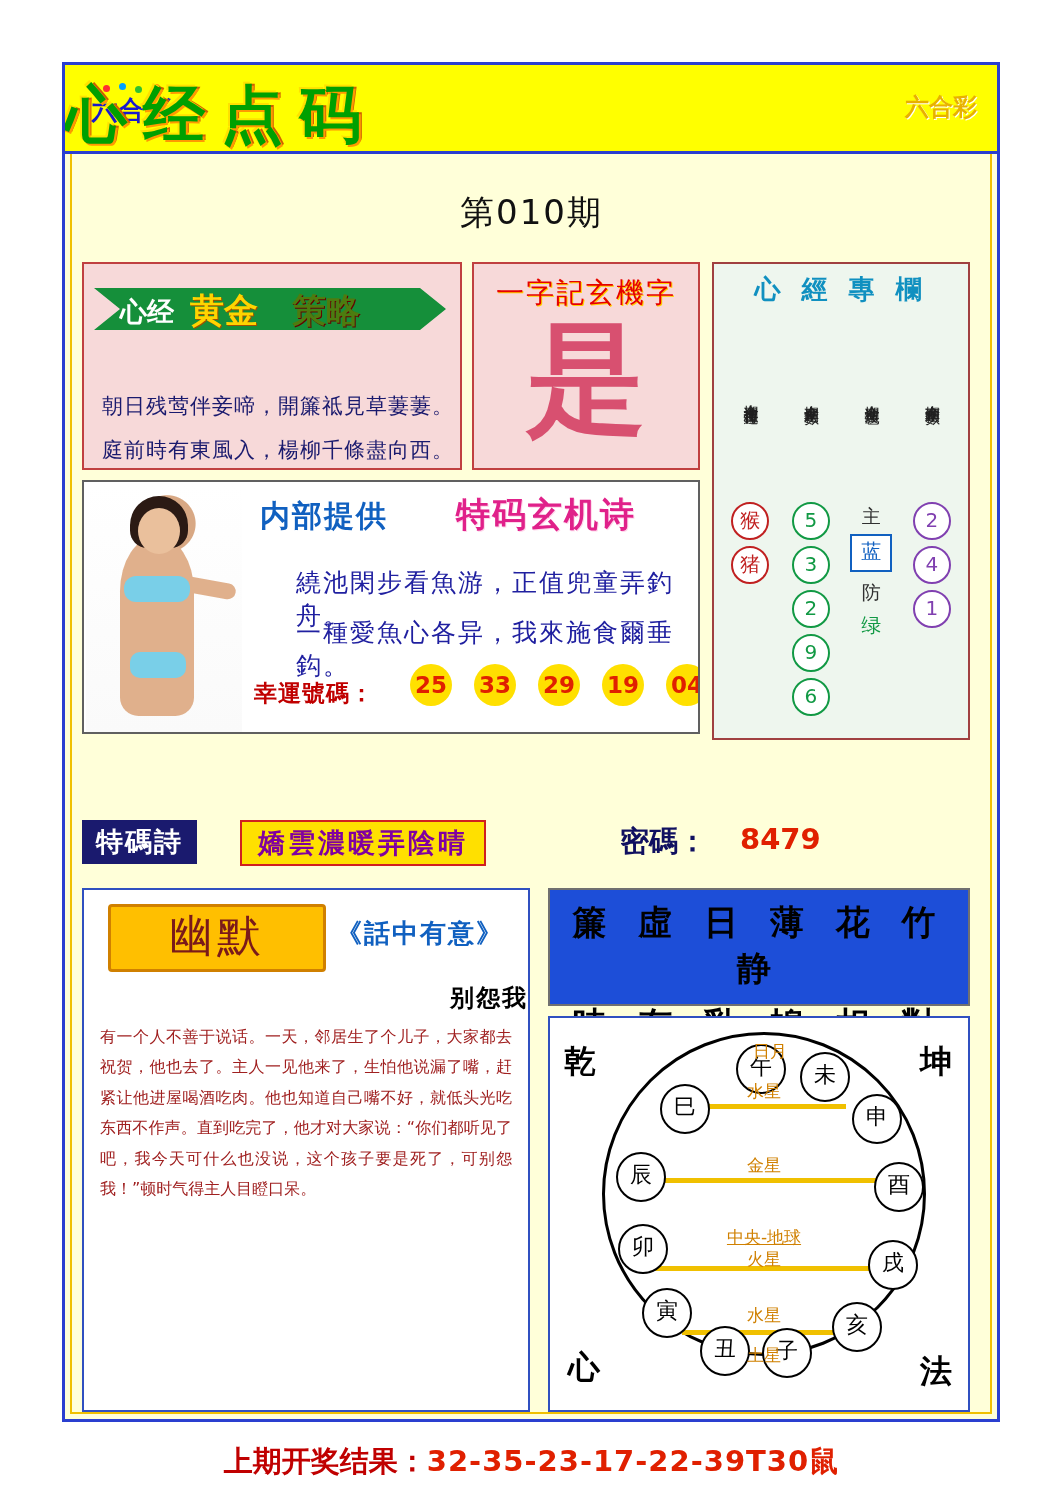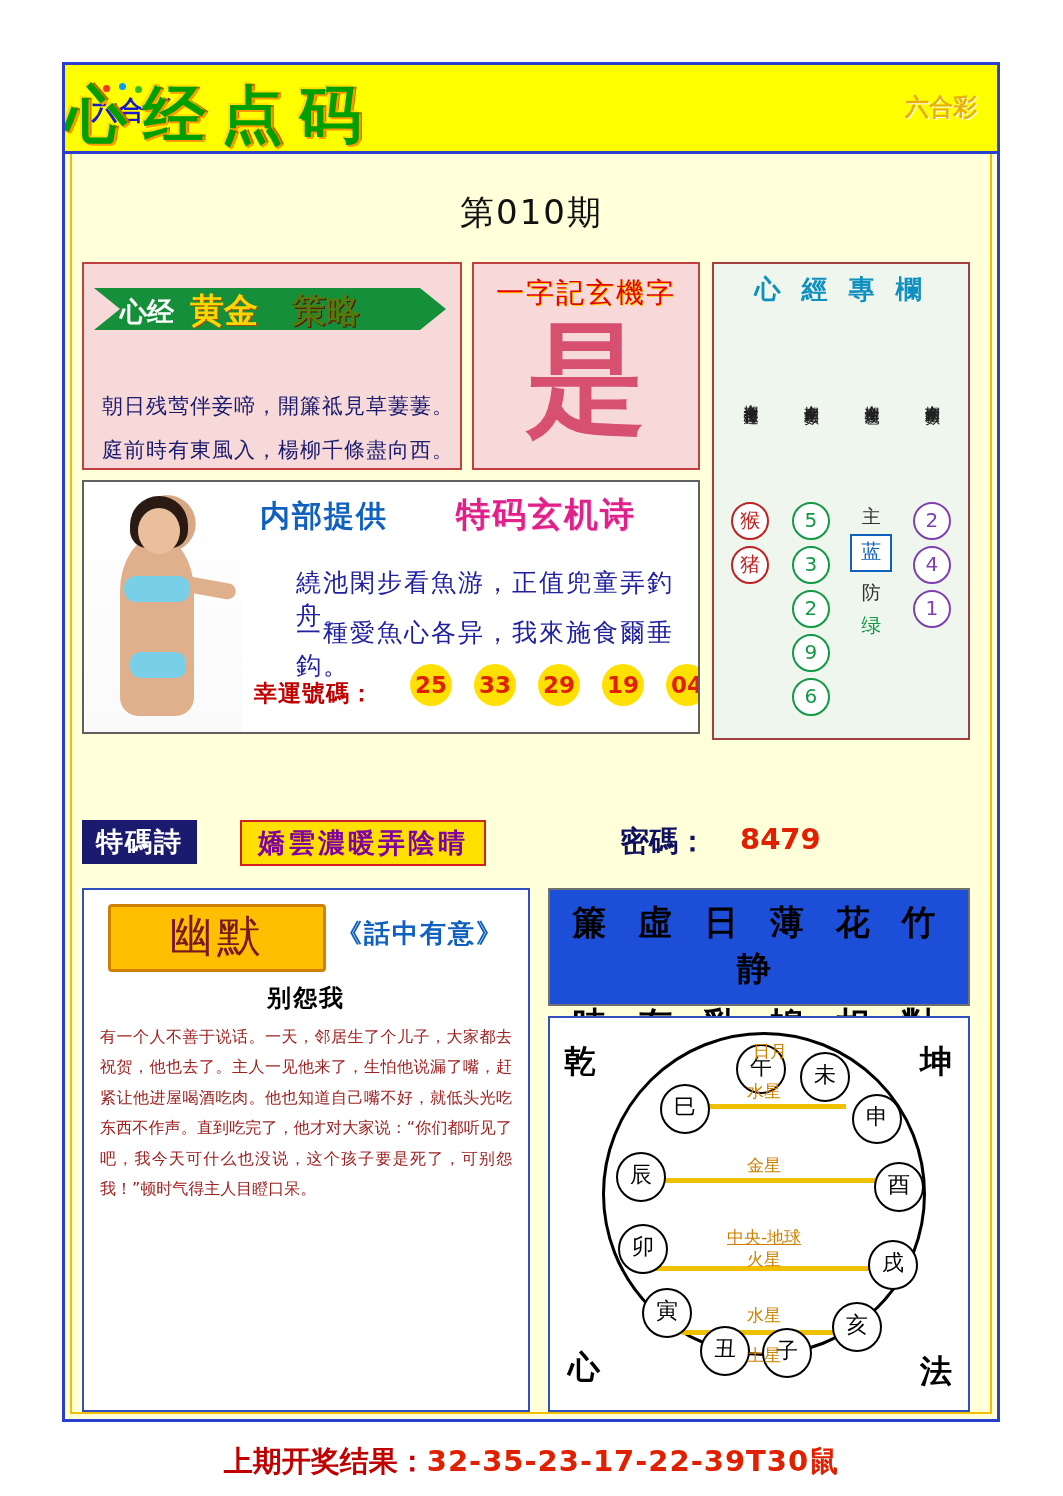--- a/index.html
+++ b/index.html
@@ -446,21 +446,21 @@
     position: absolute;
     left: 252px; top: 26px;
     font-size: 26px;
     font-weight: bold;
     color: #1060c0;
     letter-spacing: 2px;
   }
   .story-title {
     position: absolute;
     left: 0; right: 0; top: 92px;
-    text-align: center;
+    text-align: right;
     font-size: 24px;
     font-weight: bold;
     color: #000000;
     letter-spacing: 2px;
   }
   .story-body {
     position: absolute;
     left: 16px; right: 16px; top: 132px;
     font-size: 16px;
     line-height: 1.9;

